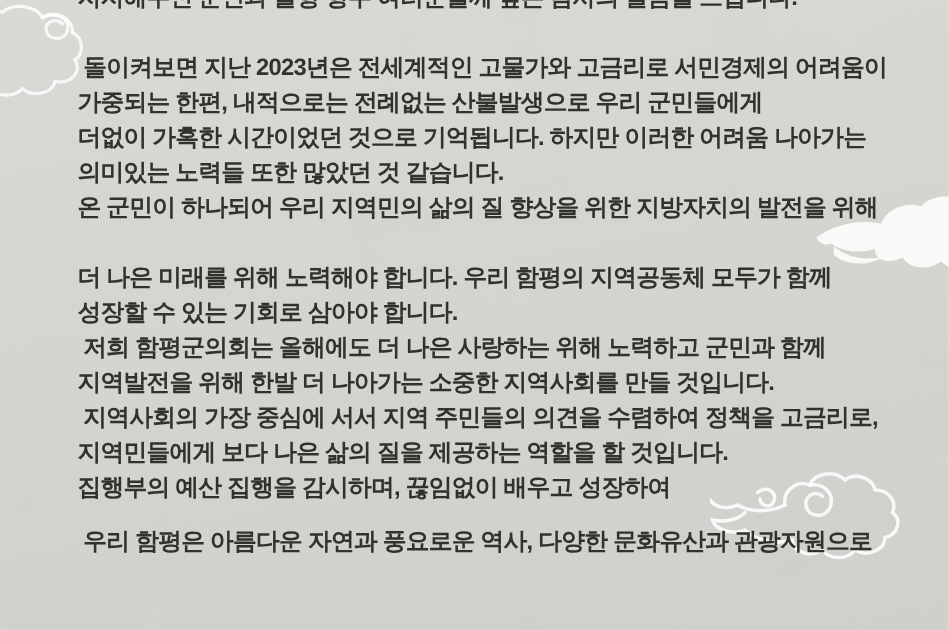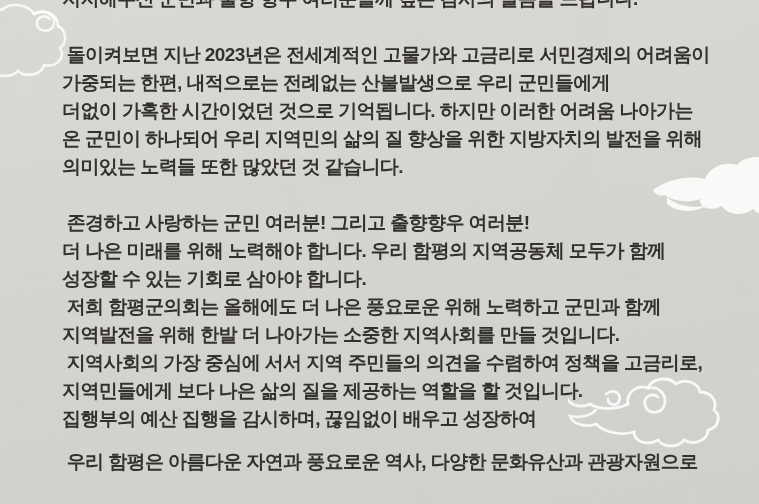--- a/index.html
+++ b/index.html
@@ -80,28 +80,27 @@
   </g>
 </svg>
 
 <div class="letter">
   <div class="line">지지해주신 군민과 출향 향우 여러분들께 깊은 감사의 말씀을 드립니다.</div>
   <div class="sp28"></div>
 
   <div class="line"> 돌이켜보면 지난 2023년은 전세계적인 고물가와 고금리로 서민경제의 어려움이</div>
   <div class="line">가중되는 한편, 내적으로는 전례없는 산불발생으로 우리 군민들에게</div>
   <div class="line">더없이 가혹한 시간이었던 것으로 기억됩니다. 하지만 이러한 어려움 나아가는</div>
+  <div class="line">의미있는 노력들 또한 많았던 것 같습니다.</div>
   <div class="line">온 군민이 하나되어 우리 지역민의 삶의 질 향상을 위한 지방자치의 발전을 위해</div>
-  <div class="line">의미있는 노력들 또한 많았던 것 같습니다.</div>
   <div class="sp28"></div>
 
-  <div class="line"> 존경하고 사랑하는 군민 여러분! 그리고 출향향우 여러분!</div>
   <div class="line">더 나은 미래를 위해 노력해야 합니다. 우리 함평의 지역공동체 모두가 함께</div>
   <div class="line">성장할 수 있는 기회로 삼아야 합니다.</div>
-  <div class="line"> 저희 함평군의회는 올해에도 더 나은 풍요로운 위해 노력하고 군민과 함께</div>
+  <div class="line"> 저희 함평군의회는 올해에도 더 나은 사랑하는 위해 노력하고 군민과 함께</div>
   <div class="line">지역발전을 위해 한발 더 나아가는 소중한 지역사회를 만들 것입니다.</div>
   <div class="line"> 지역사회의 가장 중심에 서서 지역 주민들의 의견을 수렴하여 정책을 고금리로,</div>
   <div class="line">지역민들에게 보다 나은 삶의 질을 제공하는 역할을 할 것입니다.</div>
   <div class="line">집행부의 예산 집행을 감시하며, 끊임없이 배우고 성장하여</div>
   <div class="sp15"></div>
 
   <div class="line"> 우리 함평은 아름다운 자연과 풍요로운 역사, 다양한 문화유산과 관광자원으로</div>
 </div>
 
 </body></html>

